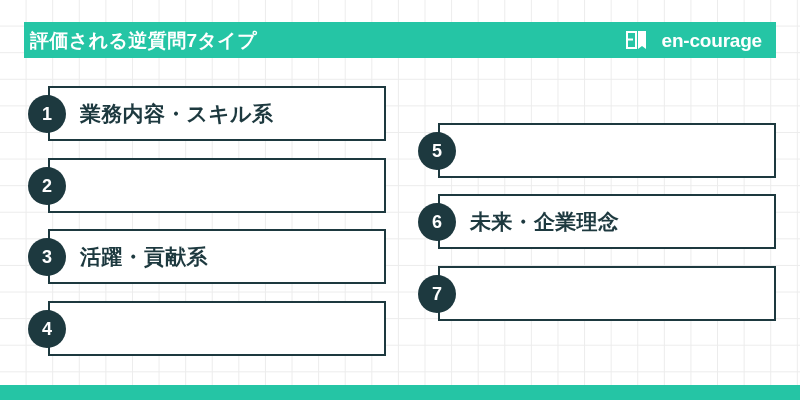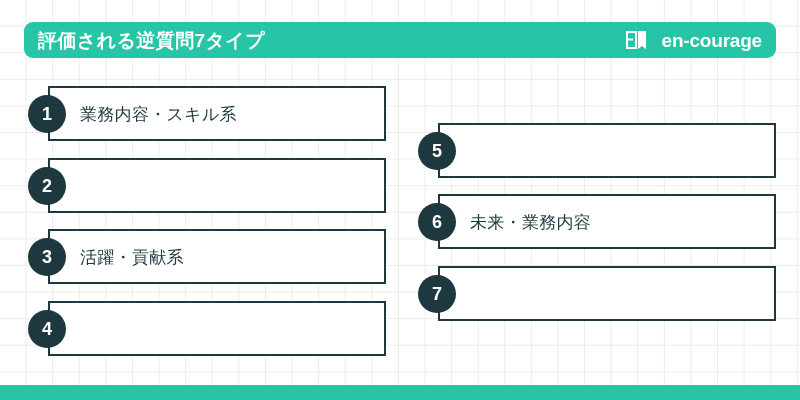--- a/index.html
+++ b/index.html
@@ -32,22 +32,21 @@
     position: absolute;
     left: 24px;
     top: 22px;
     width: 752px;
     height: 36px;
     background: #25c5a5;
     display: flex;
     align-items: center;
     justify-content: space-between;
     box-sizing: border-box;
-    padding: 0 12px 0 14px;
-    border-radius: 9px;
+    padding: 0 12px 0 6px;
   }
   .header-title {
     color: #ffffff;
     font-size: 19px;
     font-weight: bold;
     letter-spacing: 0.4px;
     line-height: 1;
     white-space: nowrap;
   }
   .brand {
@@ -101,22 +100,22 @@
     font-size: 18px;
     font-weight: bold;
     line-height: 1;
   }
   .item-label {
     position: absolute;
     left: 32px;
     top: 50%;
     transform: translateY(-50%);
     color: #1d393f;
-    font-size: 17px;
-    font-weight: normal;
+    font-size: 21px;
+    font-weight: bold;
     letter-spacing: 0.3px;
     white-space: nowrap;
   }
 
   
   #item-1 { left: 48px; top: 86px;  width: 338px; }
   #item-2 { left: 48px; top: 158px; width: 338px; }
   #item-3 { left: 48px; top: 229px; width: 338px; }
   #item-4 { left: 48px; top: 301px; width: 338px; }
   
@@ -176,21 +175,21 @@
   </div>
 
   <div class="item" id="item-5">
     <div class="item-box"></div>
     <div class="item-badge">5</div>
   </div>
 
   <div class="item" id="item-6">
     <div class="item-box"></div>
     <div class="item-badge">6</div>
-    <div class="item-label">未来・業務内容</div>
+    <div class="item-label">未来・企業理念</div>
   </div>
 
   <div class="item" id="item-7">
     <div class="item-box"></div>
     <div class="item-badge">7</div>
   </div>
 
   <div class="footer-bar"></div>
 
 </div>

